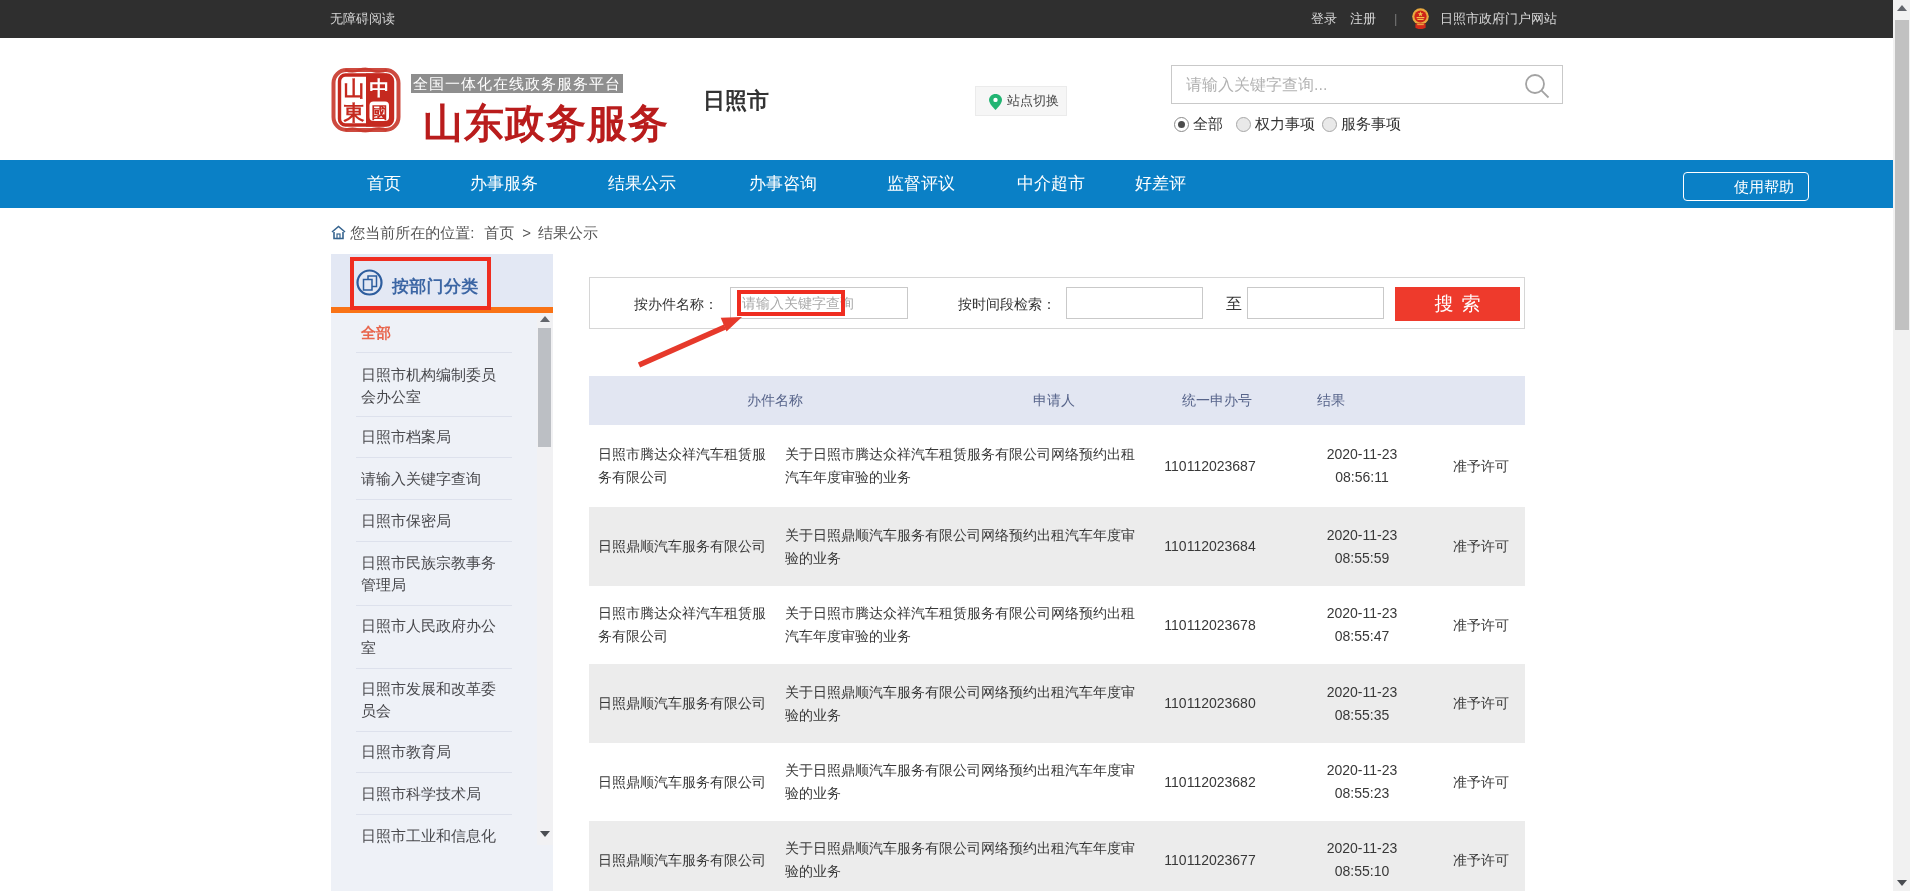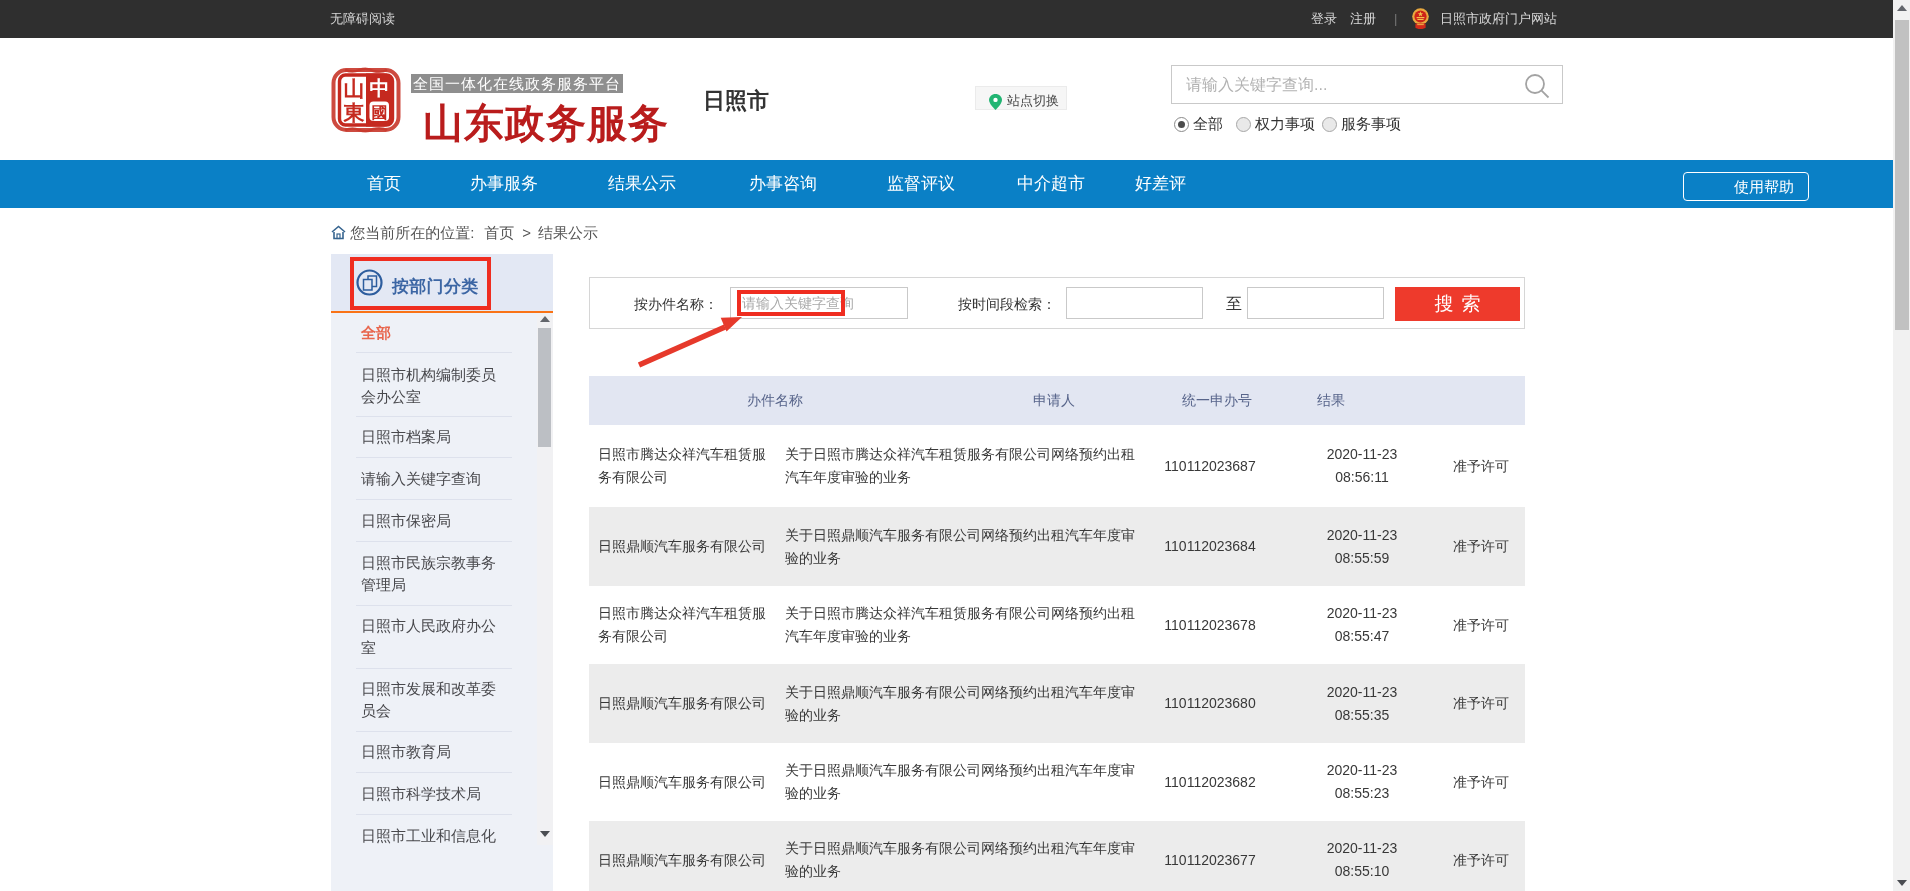--- a/index.html
+++ b/index.html
@@ -9,40 +9,40 @@
 .abs{position:absolute;}
 
 #topbar{position:absolute;left:0;top:0;width:1893px;height:38px;background:#2f2f2f;}
 #topbar .lk{position:absolute;top:0;height:38px;line-height:38px;font-size:13px;color:#d8d8d8;}
 
 #header{position:absolute;left:0;top:38px;width:1893px;height:122px;background:#fff;}
 #badge{position:absolute;left:411px;top:36px;width:212px;height:19px;background:#8e8e8e;
 color:#fff;font-size:15px;line-height:19px;text-align:center;letter-spacing:1px;}
 #bigtitle{position:absolute;left:410px;top:58px;font-size:40px;font-weight:bold;color:#b91c1c;letter-spacing:1px;white-space:nowrap;margin-left:13px;}
 #cityname{position:absolute;left:703px;top:48px;font-size:22px;font-weight:bold;color:#333;}
-#sitebtn{position:absolute;left:975px;top:48px;width:92px;height:24px;background:#f6f6f6;border:1px solid #ebebeb;
+#sitebtn{position:absolute;left:975px;top:48px;width:92px;height:30px;background:#f6f6f6;border:1px solid #ebebeb;
 font-size:13px;color:#444;line-height:28px;padding-left:31px;}
 #searchbox{position:absolute;left:1171px;top:27px;width:392px;height:39px;border:1px solid #c9c9c9;background:#fff;}
 #searchbox .ph{position:absolute;left:14px;top:0;line-height:37px;font-size:16px;color:#b2b2b2;}
 .radios{position:absolute;top:77px;font-size:15px;color:#333;}
 .rad{margin-right:4px;}
 .rad{display:inline-block;width:15px;height:15px;border-radius:50%;background:#fff;border:1px solid #a7a7a7;vertical-align:-3px;position:relative;}
 .rad.sel{border-color:#8a8a8a;}
 .rad.sel:after{content:"";position:absolute;left:3px;top:3px;width:7px;height:7px;border-radius:50%;background:#4c4c4c;}
 .rad.un{background:#e9e9e9;}
 
 #nav{position:absolute;left:0;top:160px;width:1893px;height:48px;background:#0a80c6;}
 #nav .it{position:absolute;top:0;height:48px;line-height:48px;color:#fff;font-size:17px;white-space:nowrap;}
 #helpbtn{position:absolute;left:1683px;top:12px;width:126px;height:29px;border:1px solid #fff;border-radius:4px;
 color:#fff;font-size:15px;line-height:27px;text-align:center;padding-left:36px;}
 
 #crumb{position:absolute;left:331px;top:224px;height:17px;font-size:15px;color:#555;}
 
 #side{position:absolute;left:331px;top:254px;width:222px;height:637px;background:#eef1f7;}
-#sidehead{position:absolute;left:0;top:0;width:222px;height:59px;background:#e3e8f4;border-bottom:2px solid #f97316;}
+#sidehead{position:absolute;left:0;top:0;width:222px;height:59px;background:#e3e8f4;border-bottom:6px solid #f97316;}
 #sidetitle{position:absolute;left:61px;top:21px;font-size:17px;font-weight:bold;color:#3c66a4;letter-spacing:0.3px;}
 .sitem{position:absolute;left:30px;width:140px;font-size:15px;color:#48484c;line-height:21.5px;}
 .sdiv{position:absolute;left:25px;width:156px;height:0;border-top:1px solid #dde1ec;}
 
 #strack{position:absolute;left:205.5px;top:59px;width:16.5px;height:532px;background:#f1f1f3;}
 #sthumb{position:absolute;left:207px;top:74px;width:13px;height:119px;background:#bcbfc4;}
 .tri-up{width:0;height:0;border-left:5px solid transparent;border-right:5px solid transparent;border-bottom:6px solid #63666c;position:absolute;}
 .tri-dn{width:0;height:0;border-left:5px solid transparent;border-right:5px solid transparent;border-top:6px solid #4a4d52;position:absolute;}
 
 #formbox{position:absolute;left:589px;top:277px;width:936px;height:52px;border:1px solid #d6d6d6;background:#fff;}

